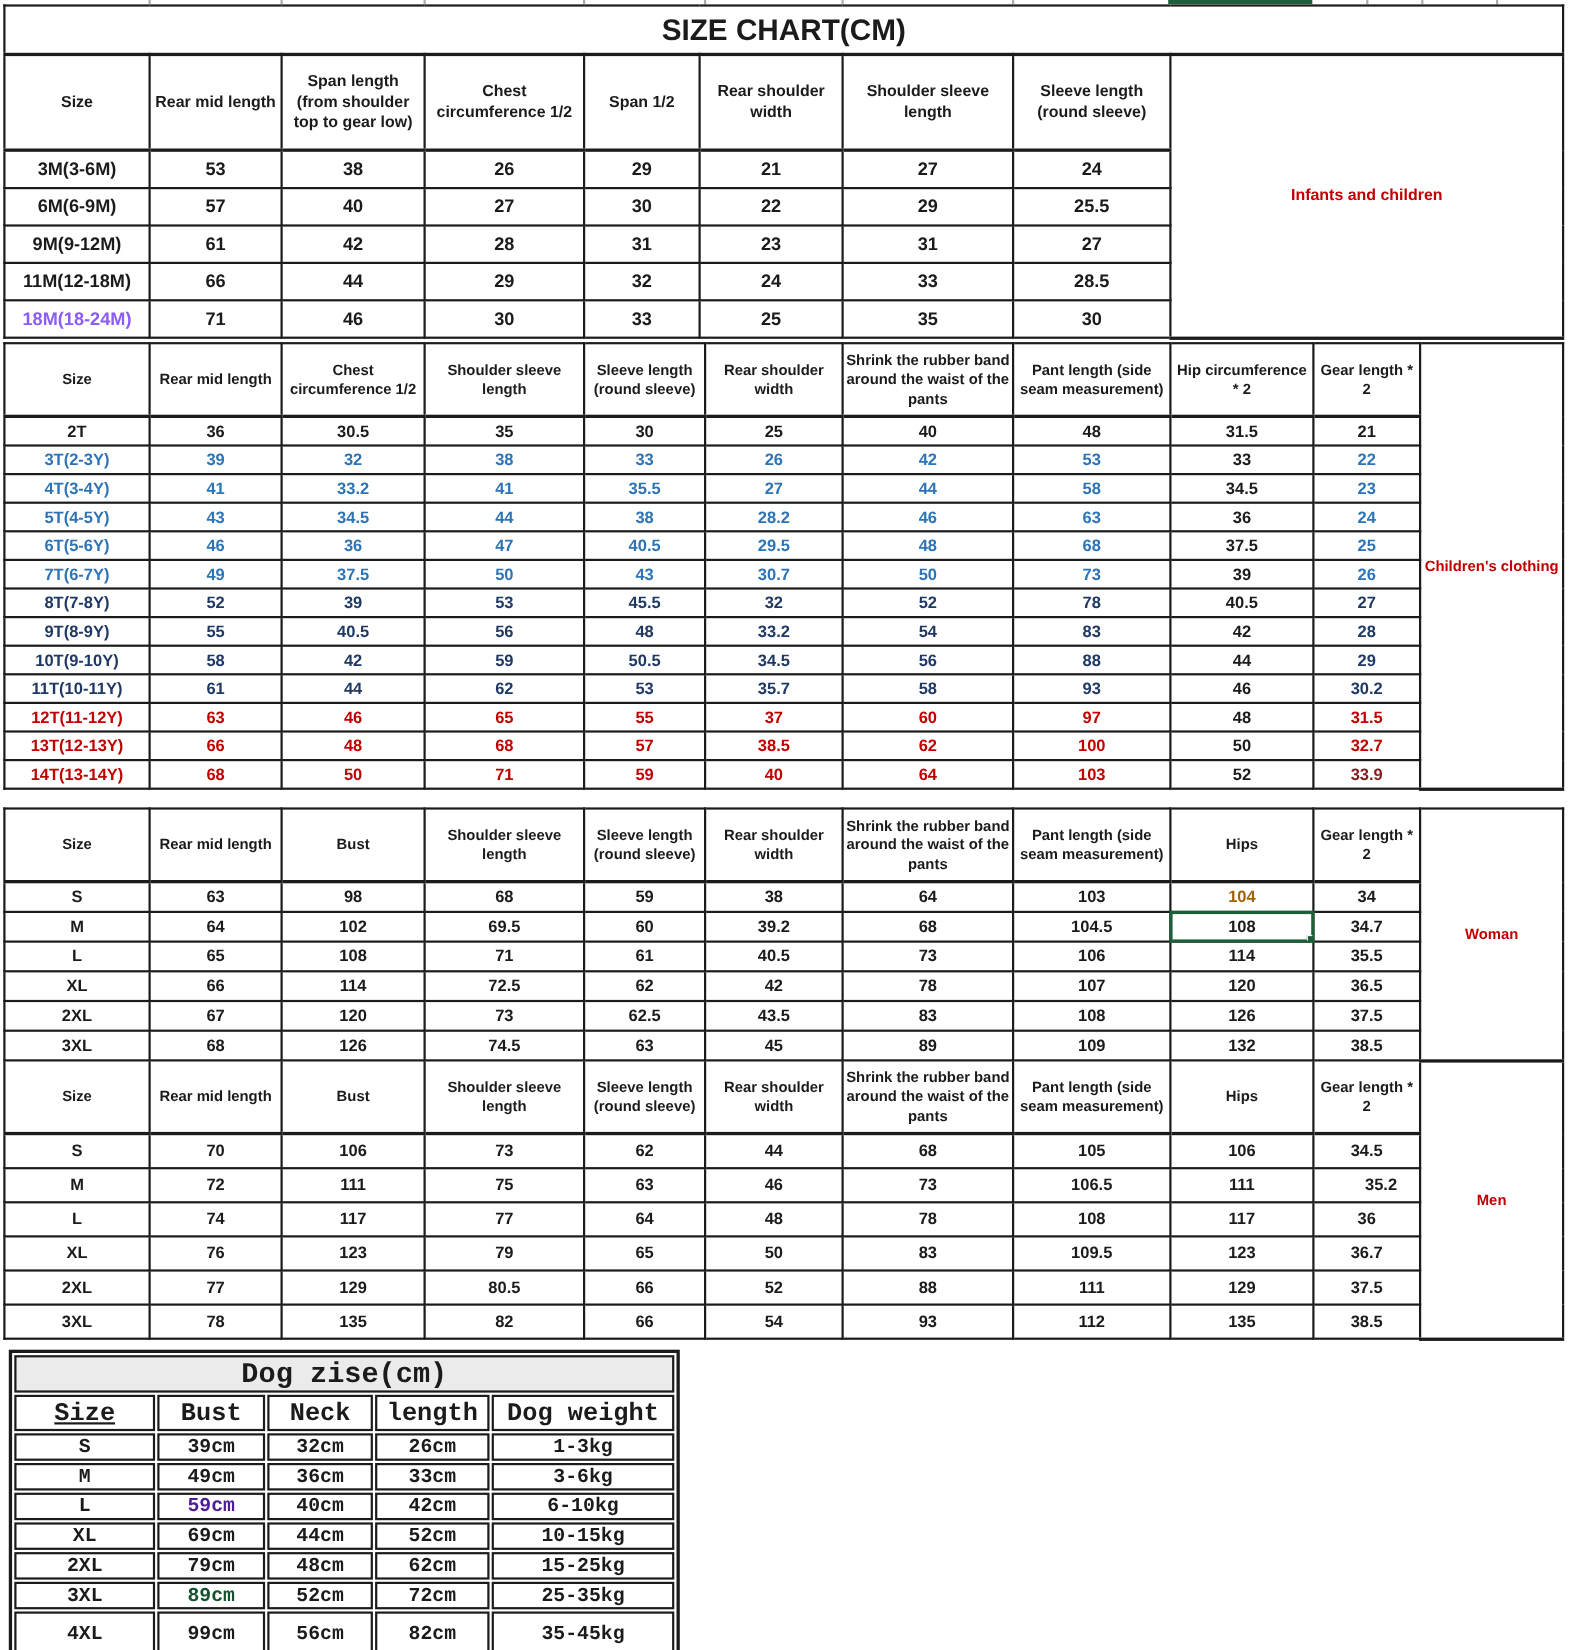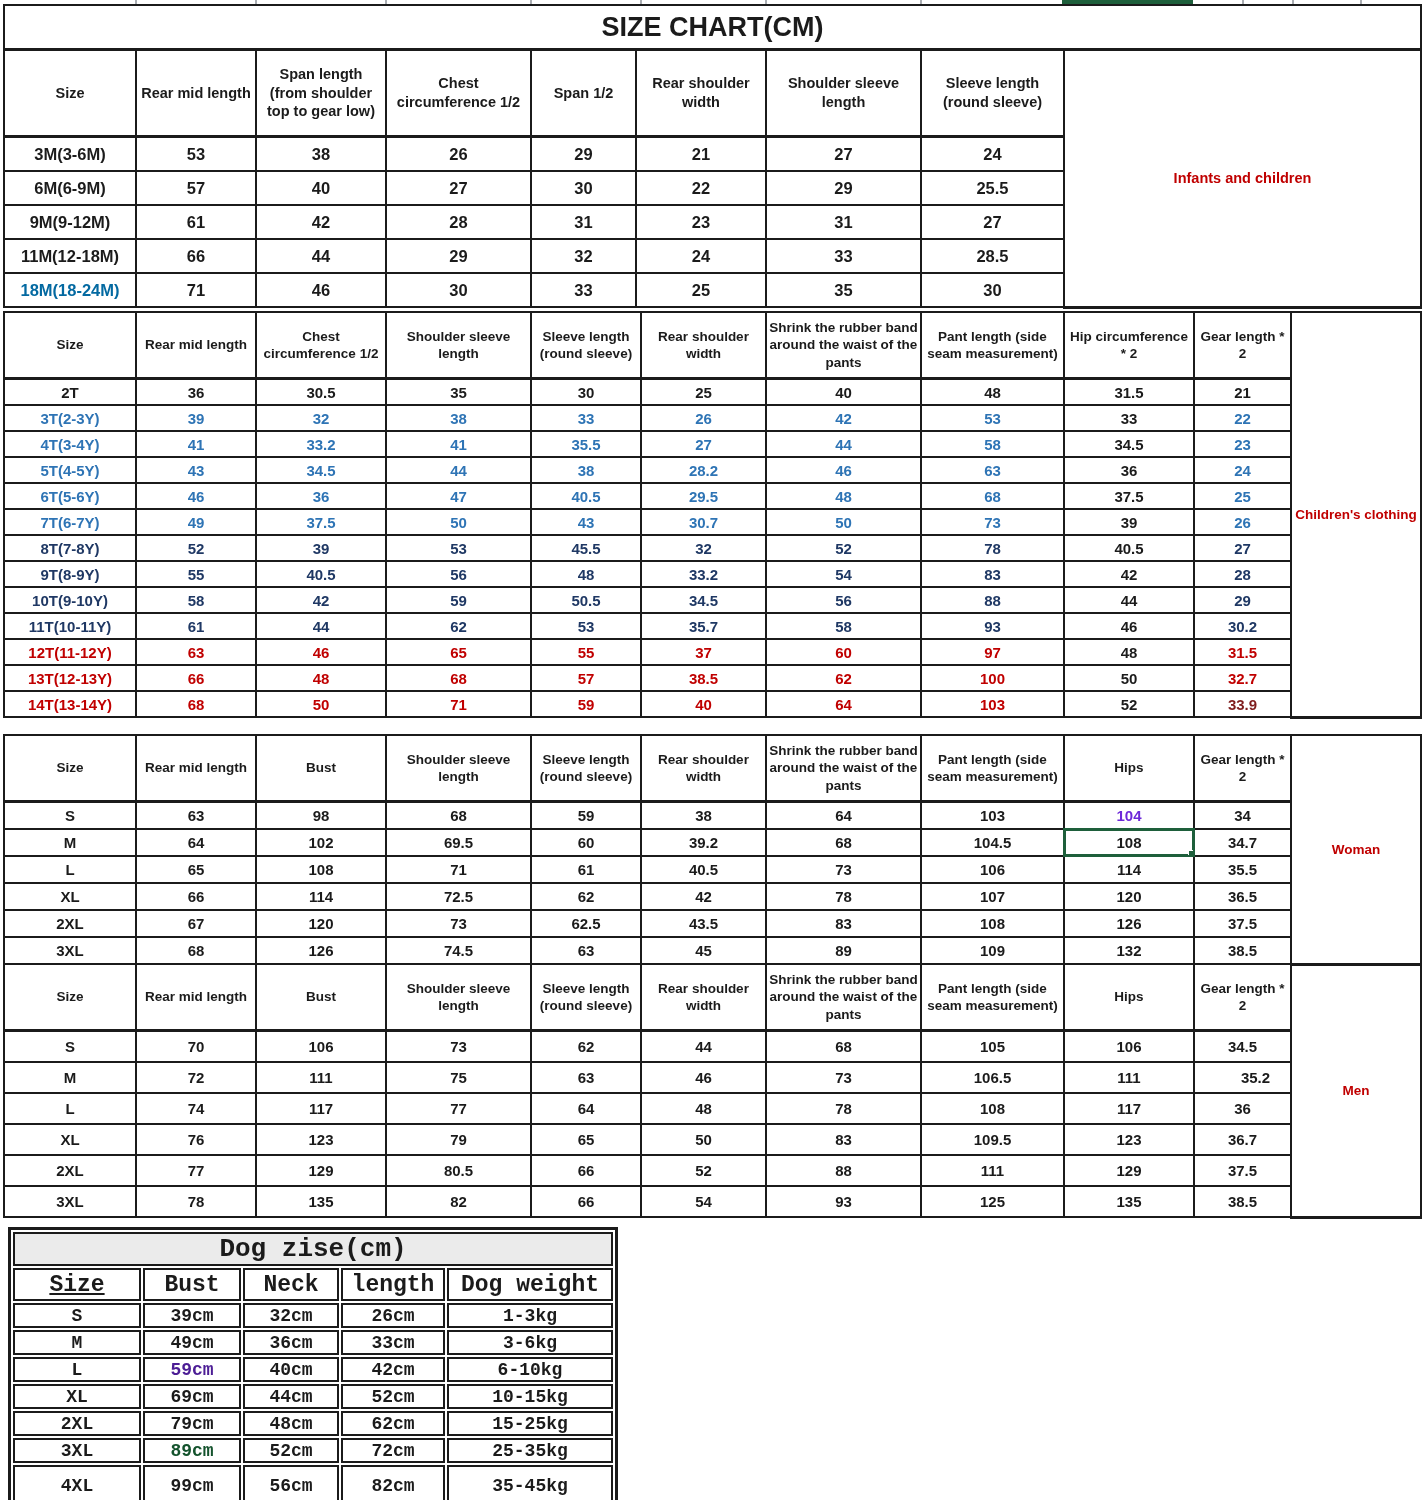--- a/index.html
+++ b/index.html
@@ -128,21 +128,21 @@
           <td style="color: rgb(27, 27, 27);">11M(12-18M)</td>
           <td style="color: rgb(27, 27, 27);">66</td>
           <td style="color: rgb(27, 27, 27);">44</td>
           <td style="color: rgb(27, 27, 27);">29</td>
           <td style="color: rgb(27, 27, 27);">32</td>
           <td style="color: rgb(27, 27, 27);">24</td>
           <td style="color: rgb(27, 27, 27);">33</td>
           <td style="color: rgb(27, 27, 27);">28.5</td>
         </tr>
         <tr>
-          <td style="color: #0369a1;">18M(18-24M)</td>
+          <td style="color: #8b5cf6;">18M(18-24M)</td>
           <td style="color: rgb(27, 27, 27);">71</td>
           <td style="color: rgb(27, 27, 27);">46</td>
           <td style="color: rgb(27, 27, 27);">30</td>
           <td style="color: rgb(27, 27, 27);">33</td>
           <td style="color: rgb(27, 27, 27);">25</td>
           <td style="color: rgb(27, 27, 27);">35</td>
           <td style="color: rgb(27, 27, 27);">30</td>
         </tr>
       </tbody>
     </table>
@@ -364,21 +364,21 @@
         </tr>
         <tr>
           <td style="color: rgb(27, 27, 27);">S</td>
           <td style="color: rgb(27, 27, 27);">63</td>
           <td style="color: rgb(27, 27, 27);">98</td>
           <td style="color: rgb(27, 27, 27);">68</td>
           <td style="color: rgb(27, 27, 27);">59</td>
           <td style="color: rgb(27, 27, 27);">38</td>
           <td style="color: rgb(27, 27, 27);">64</td>
           <td style="color: rgb(27, 27, 27);">103</td>
-          <td style="color: #6d28d9;">104</td>
+          <td style="color: #a16207;">104</td>
           <td style="color: rgb(27, 27, 27);">34</td>
         </tr>
         <tr>
           <td style="color: rgb(27, 27, 27);">M</td>
           <td style="color: rgb(27, 27, 27);">64</td>
           <td style="color: rgb(27, 27, 27);">102</td>
           <td style="color: rgb(27, 27, 27);">69.5</td>
           <td style="color: rgb(27, 27, 27);">60</td>
           <td style="color: rgb(27, 27, 27);">39.2</td>
           <td style="color: rgb(27, 27, 27);">68</td>
@@ -510,21 +510,21 @@
           <td style="color: rgb(27, 27, 27);">37.5</td>
         </tr>
         <tr>
           <td style="color: rgb(27, 27, 27);">3XL</td>
           <td style="color: rgb(27, 27, 27);">78</td>
           <td style="color: rgb(27, 27, 27);">135</td>
           <td style="color: rgb(27, 27, 27);">82</td>
           <td style="color: rgb(27, 27, 27);">66</td>
           <td style="color: rgb(27, 27, 27);">54</td>
           <td style="color: rgb(27, 27, 27);">93</td>
-          <td style="color: rgb(27, 27, 27);">125</td>
+          <td style="color: rgb(27, 27, 27);">112</td>
           <td style="color: rgb(27, 27, 27);">135</td>
           <td style="color: rgb(27, 27, 27);">38.5</td>
         </tr>
       </tbody>
     </table>
 
   <table id="dog" class="dog">
     <colgroup>
       <col style="width:128px">
         <col style="width:98px">

